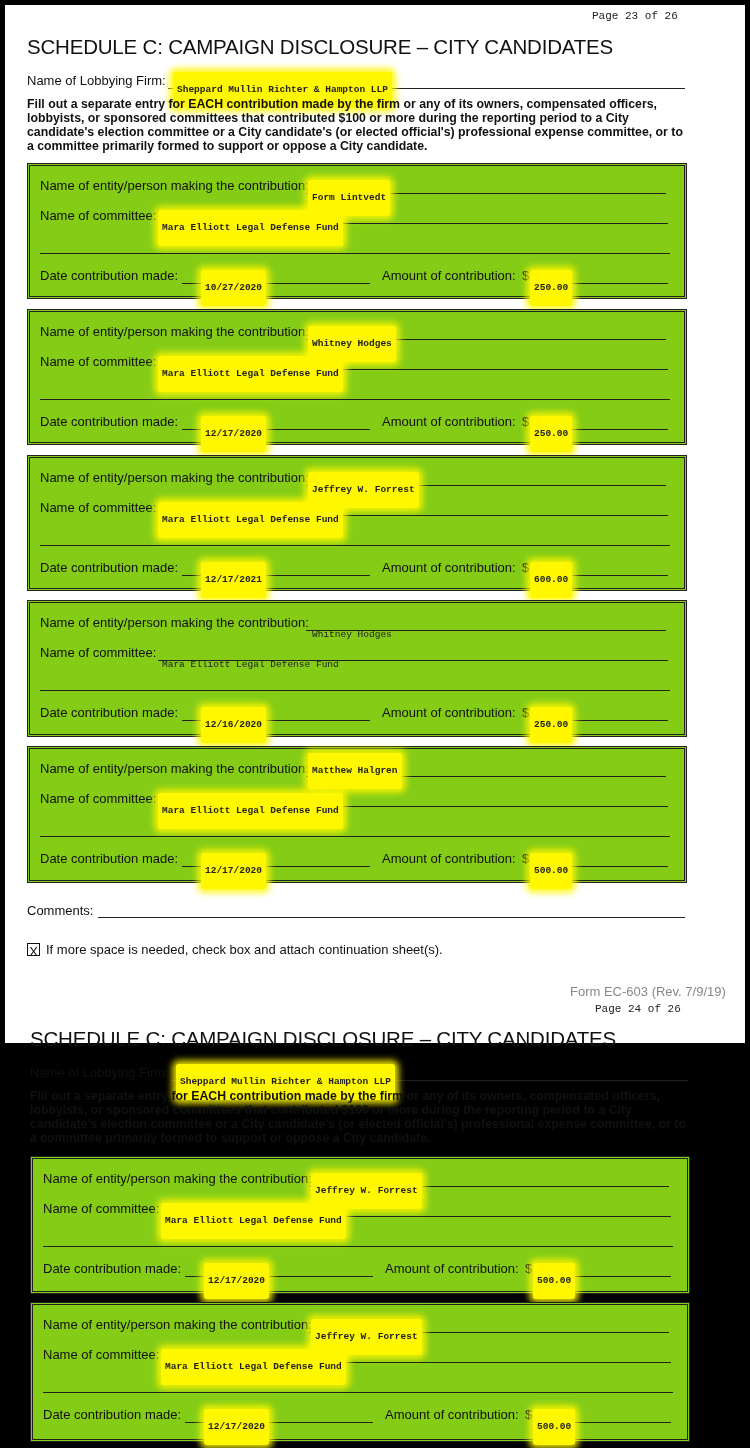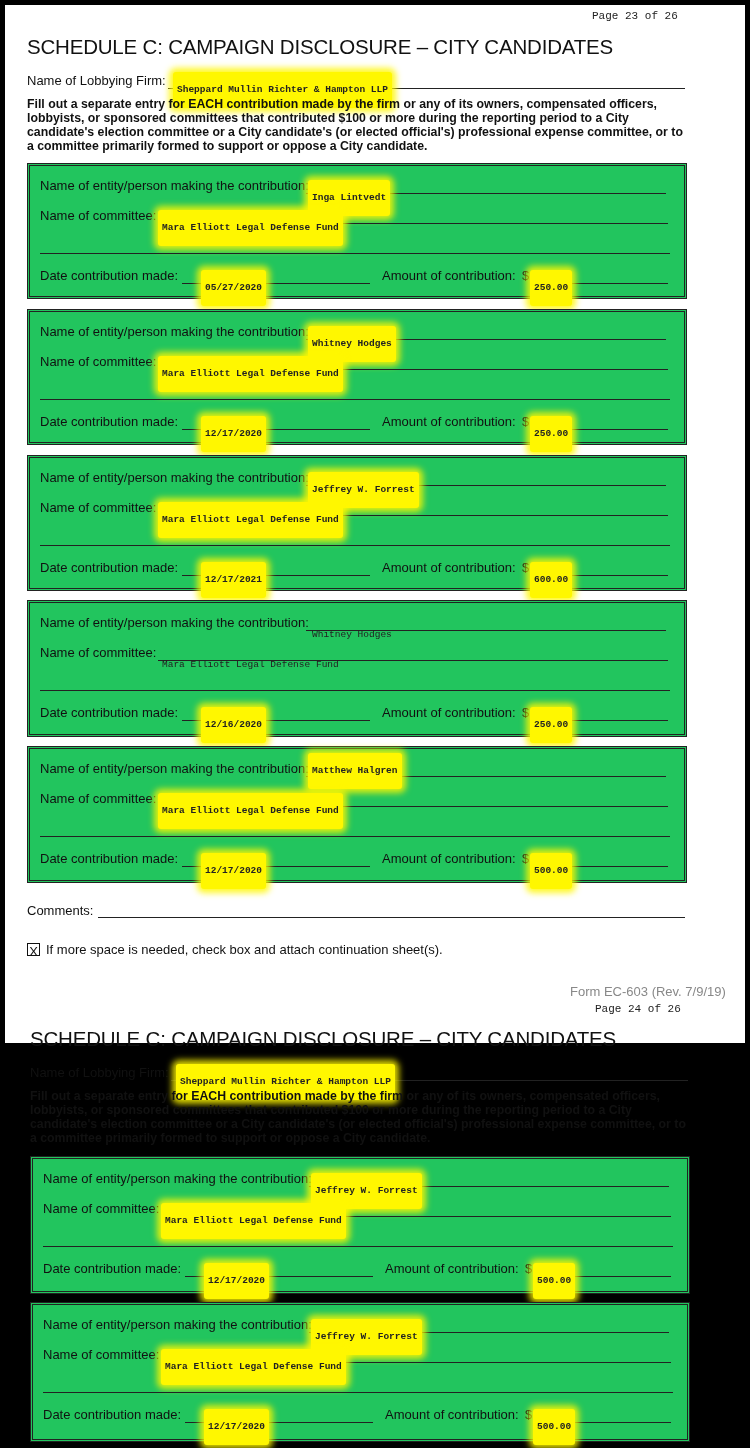--- a/index.html
+++ b/index.html
@@ -60,21 +60,21 @@
     .intro {
       font-size: 12.3px;
       line-height: 14px;
       color: #111;
       width: 665px;
       font-weight: bold;
     }
     .entry {
       position: absolute;
       border: 3px double #222;
-      background: #22c55e;
+      background: #84cc16;
       box-sizing: border-box;
     }
     .entry .inner { position: relative; width: 100%; height: 100%; }
     .checkbox {
       position: absolute;
       width: 13px; height: 13px;
       border: 1px solid #111;
       font-size: 13px;
       line-height: 15px;
       text-align: center;
@@ -97,31 +97,31 @@
   <div class="abs lbl" style="left:22px; top:68px;">Name of Lobbying Firm:</div>
   <div class="rule" style="left:163px; top:83px; width:517px;"></div>
   <div class="val hl" style="left:168px; top:67px;">Sheppard Mullin Richter &amp; Hampton LLP</div>
 
   <div class="abs intro" style="left:22px; top:92px;">Fill out a separate entry for EACH contribution made by the firm or any of its owners, compensated officers, lobbyists, or sponsored committees that contributed $100 or more during the reporting period to a City candidate's election committee or a City candidate's (or elected official's) professional expense committee, or to a committee primarily formed to support or oppose a City candidate.</div>
 
   <div class="entry" style="left:22px; top:158px; width:660px; height:136px;">
   <div class="inner">
     <div class="abs lbl" style="left:10px; top:12px;">Name of entity/person making the contribution:</div>
     <div class="rule" style="left:276px; top:27px; width:360px;"></div>
-    <div class="val hl" style="left:278px; top:14px;">Inga Lintvedt</div>
-
-    <div class="abs lbl" style="left:10px; top:42px;">Name of committee:</div>
-    <div class="rule" style="left:128px; top:57px; width:510px;"></div>
-    <div class="val hl" style="left:128px; top:44px;">Mara Elliott Legal Defense Fund</div>
-
-    <div class="rule" style="left:10px; top:87px; width:630px;"></div>
-
-    <div class="abs lbl" style="left:10px; top:102px;">Date contribution made:</div>
-    <div class="rule" style="left:152px; top:117px; width:188px;"></div>
-    <div class="val hl" style="left:171px; top:104px;">05/27/2020</div>
+    <div class="val hl" style="left:278px; top:14px;">Form Lintvedt</div>
+
+    <div class="abs lbl" style="left:10px; top:42px;">Name of committee:</div>
+    <div class="rule" style="left:128px; top:57px; width:510px;"></div>
+    <div class="val hl" style="left:128px; top:44px;">Mara Elliott Legal Defense Fund</div>
+
+    <div class="rule" style="left:10px; top:87px; width:630px;"></div>
+
+    <div class="abs lbl" style="left:10px; top:102px;">Date contribution made:</div>
+    <div class="rule" style="left:152px; top:117px; width:188px;"></div>
+    <div class="val hl" style="left:171px; top:104px;">10/27/2020</div>
 
     <div class="abs lbl" style="left:352px; top:102px;">Amount of contribution:</div>
     <div class="abs lbl" style="left:492px; top:102px;">$</div>
     <div class="rule" style="left:500px; top:117px; width:138px;"></div>
     <div class="val hl" style="left:500px; top:104px;">250.00</div>
   </div>
 </div>
   <div class="entry" style="left:22px; top:304px; width:660px; height:136px;">
   <div class="inner">
     <div class="abs lbl" style="left:10px; top:12px;">Name of entity/person making the contribution:</div>

